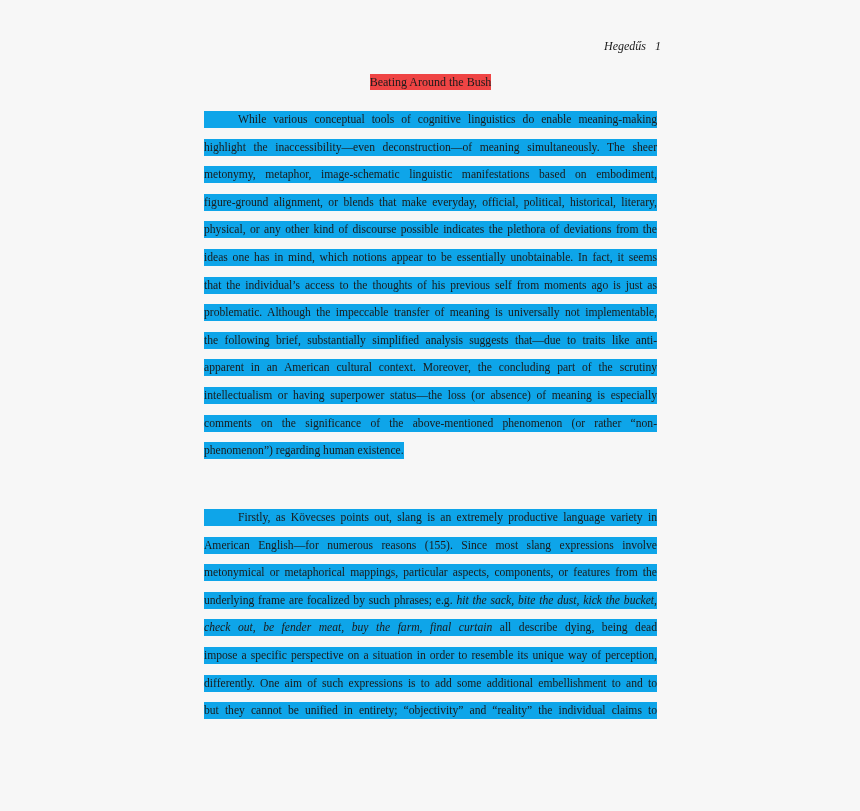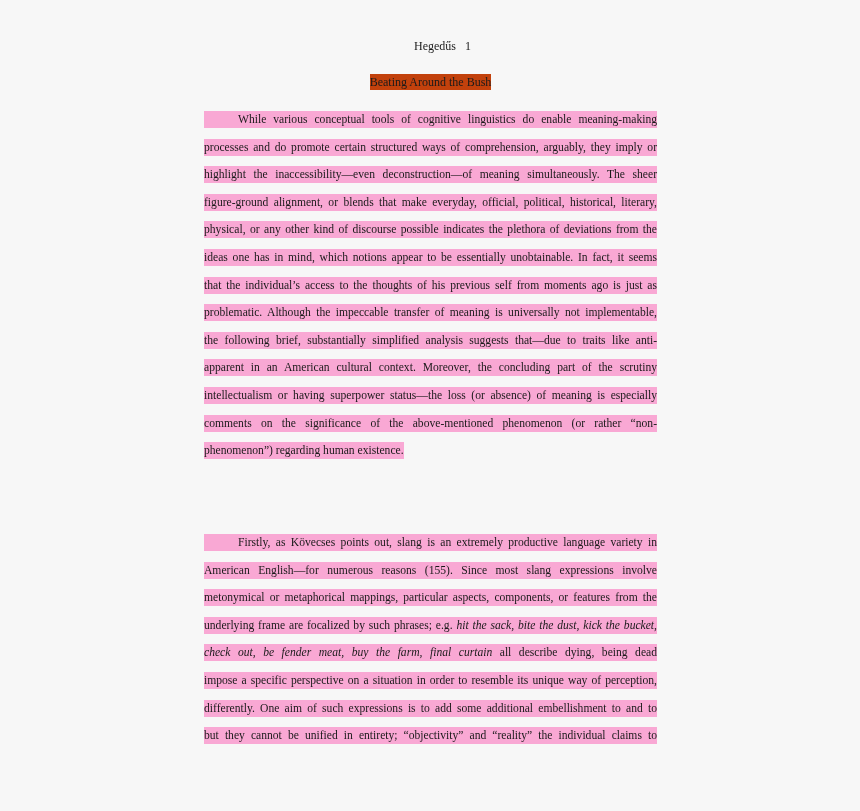--- a/index.html
+++ b/index.html
@@ -11,62 +11,63 @@
       width: 860px;
       height: 811px;
       position: relative;
       overflow: hidden;
       font-family: "Liberation Serif", "DejaVu Serif", serif;
       color: #1a1a1a;
     }
     .page-header {
       position: absolute;
       top: 38px;
-      left: 216px;
+      left: 208px;
       width: 453px;
-      text-align: center;
+      text-align: right;
       font-size: 12px;
       line-height: 16px;
+      font-style: italic;
     }
     .page-header .page-num {
       margin-left: 9px;
     }
     .doc-title {
       position: absolute;
       top: 74px;
       left: 204px;
       width: 453px;
       text-align: center;
       font-size: 12px;
       line-height: 16px;
     }
     .doc-title span {
-      background: #c2410c;
+      background: #ef4444;
       padding: 1px 0;
     }
     .body-text {
       position: absolute;
       left: 204px;
       width: 453px;
       font-size: 11.6px;
       line-height: 27.6px;
     }
     .para {
       margin: 0;
     }
     .para-1 { top: 106px; }
-    .para-2 { top: 529px; }
+    .para-2 { top: 504px; }
     .line {
       display: block;
       height: 27.6px;
       white-space: nowrap;
     }
     .line .hl {
       display: inline-block;
-      background: #f9a8d4;
+      background: #0ea5e9;
       width: 100%;
       text-align: justify;
       text-align-last: justify;
       line-height: 17px;
       height: 17px;
       vertical-align: top;
       margin-top: 5px;
       box-sizing: border-box;
     }
     .line.last .hl {
@@ -86,22 +87,22 @@
 <div class="page-header">
   <span>Hegedűs</span><span class="page-num">1</span>
 </div>
 
 <div class="doc-title">
   <span>Beating Around the Bush</span>
 </div>
 
 <div class="body-text para para-1">
   <span class="line indent"><span class="hl">While various conceptual tools of cognitive linguistics do enable meaning-making</span></span>
-  <span class="line"><span class="hl">processes and do promote certain structured ways of comprehension, arguably, they imply or</span></span>
   <span class="line"><span class="hl">highlight the inaccessibility—even deconstruction—of meaning simultaneously. The sheer</span></span>
+  <span class="line"><span class="hl">metonymy, metaphor, image-schematic linguistic manifestations based on embodiment,</span></span>
   <span class="line"><span class="hl">figure-ground alignment, or blends that make everyday, official, political, historical, literary,</span></span>
   <span class="line"><span class="hl">physical, or any other kind of discourse possible indicates the plethora of deviations from the</span></span>
   <span class="line"><span class="hl">ideas one has in mind, which notions appear to be essentially unobtainable. In fact, it seems</span></span>
   <span class="line"><span class="hl">that the individual’s access to the thoughts of his previous self from moments ago is just as</span></span>
   <span class="line"><span class="hl">problematic. Although the impeccable transfer of meaning is universally not implementable,</span></span>
   <span class="line"><span class="hl">the following brief, substantially simplified analysis suggests that—due to traits like anti-</span></span>
   <span class="line"><span class="hl">apparent in an American cultural context. Moreover, the concluding part of the scrutiny</span></span>
   <span class="line"><span class="hl">intellectualism or having superpower status—the loss (or absence) of meaning is especially</span></span>
   <span class="line"><span class="hl">comments on the significance of the above-mentioned phenomenon (or rather “non-</span></span>
   <span class="line last"><span class="hl">phenomenon”) regarding human existence.</span></span>

